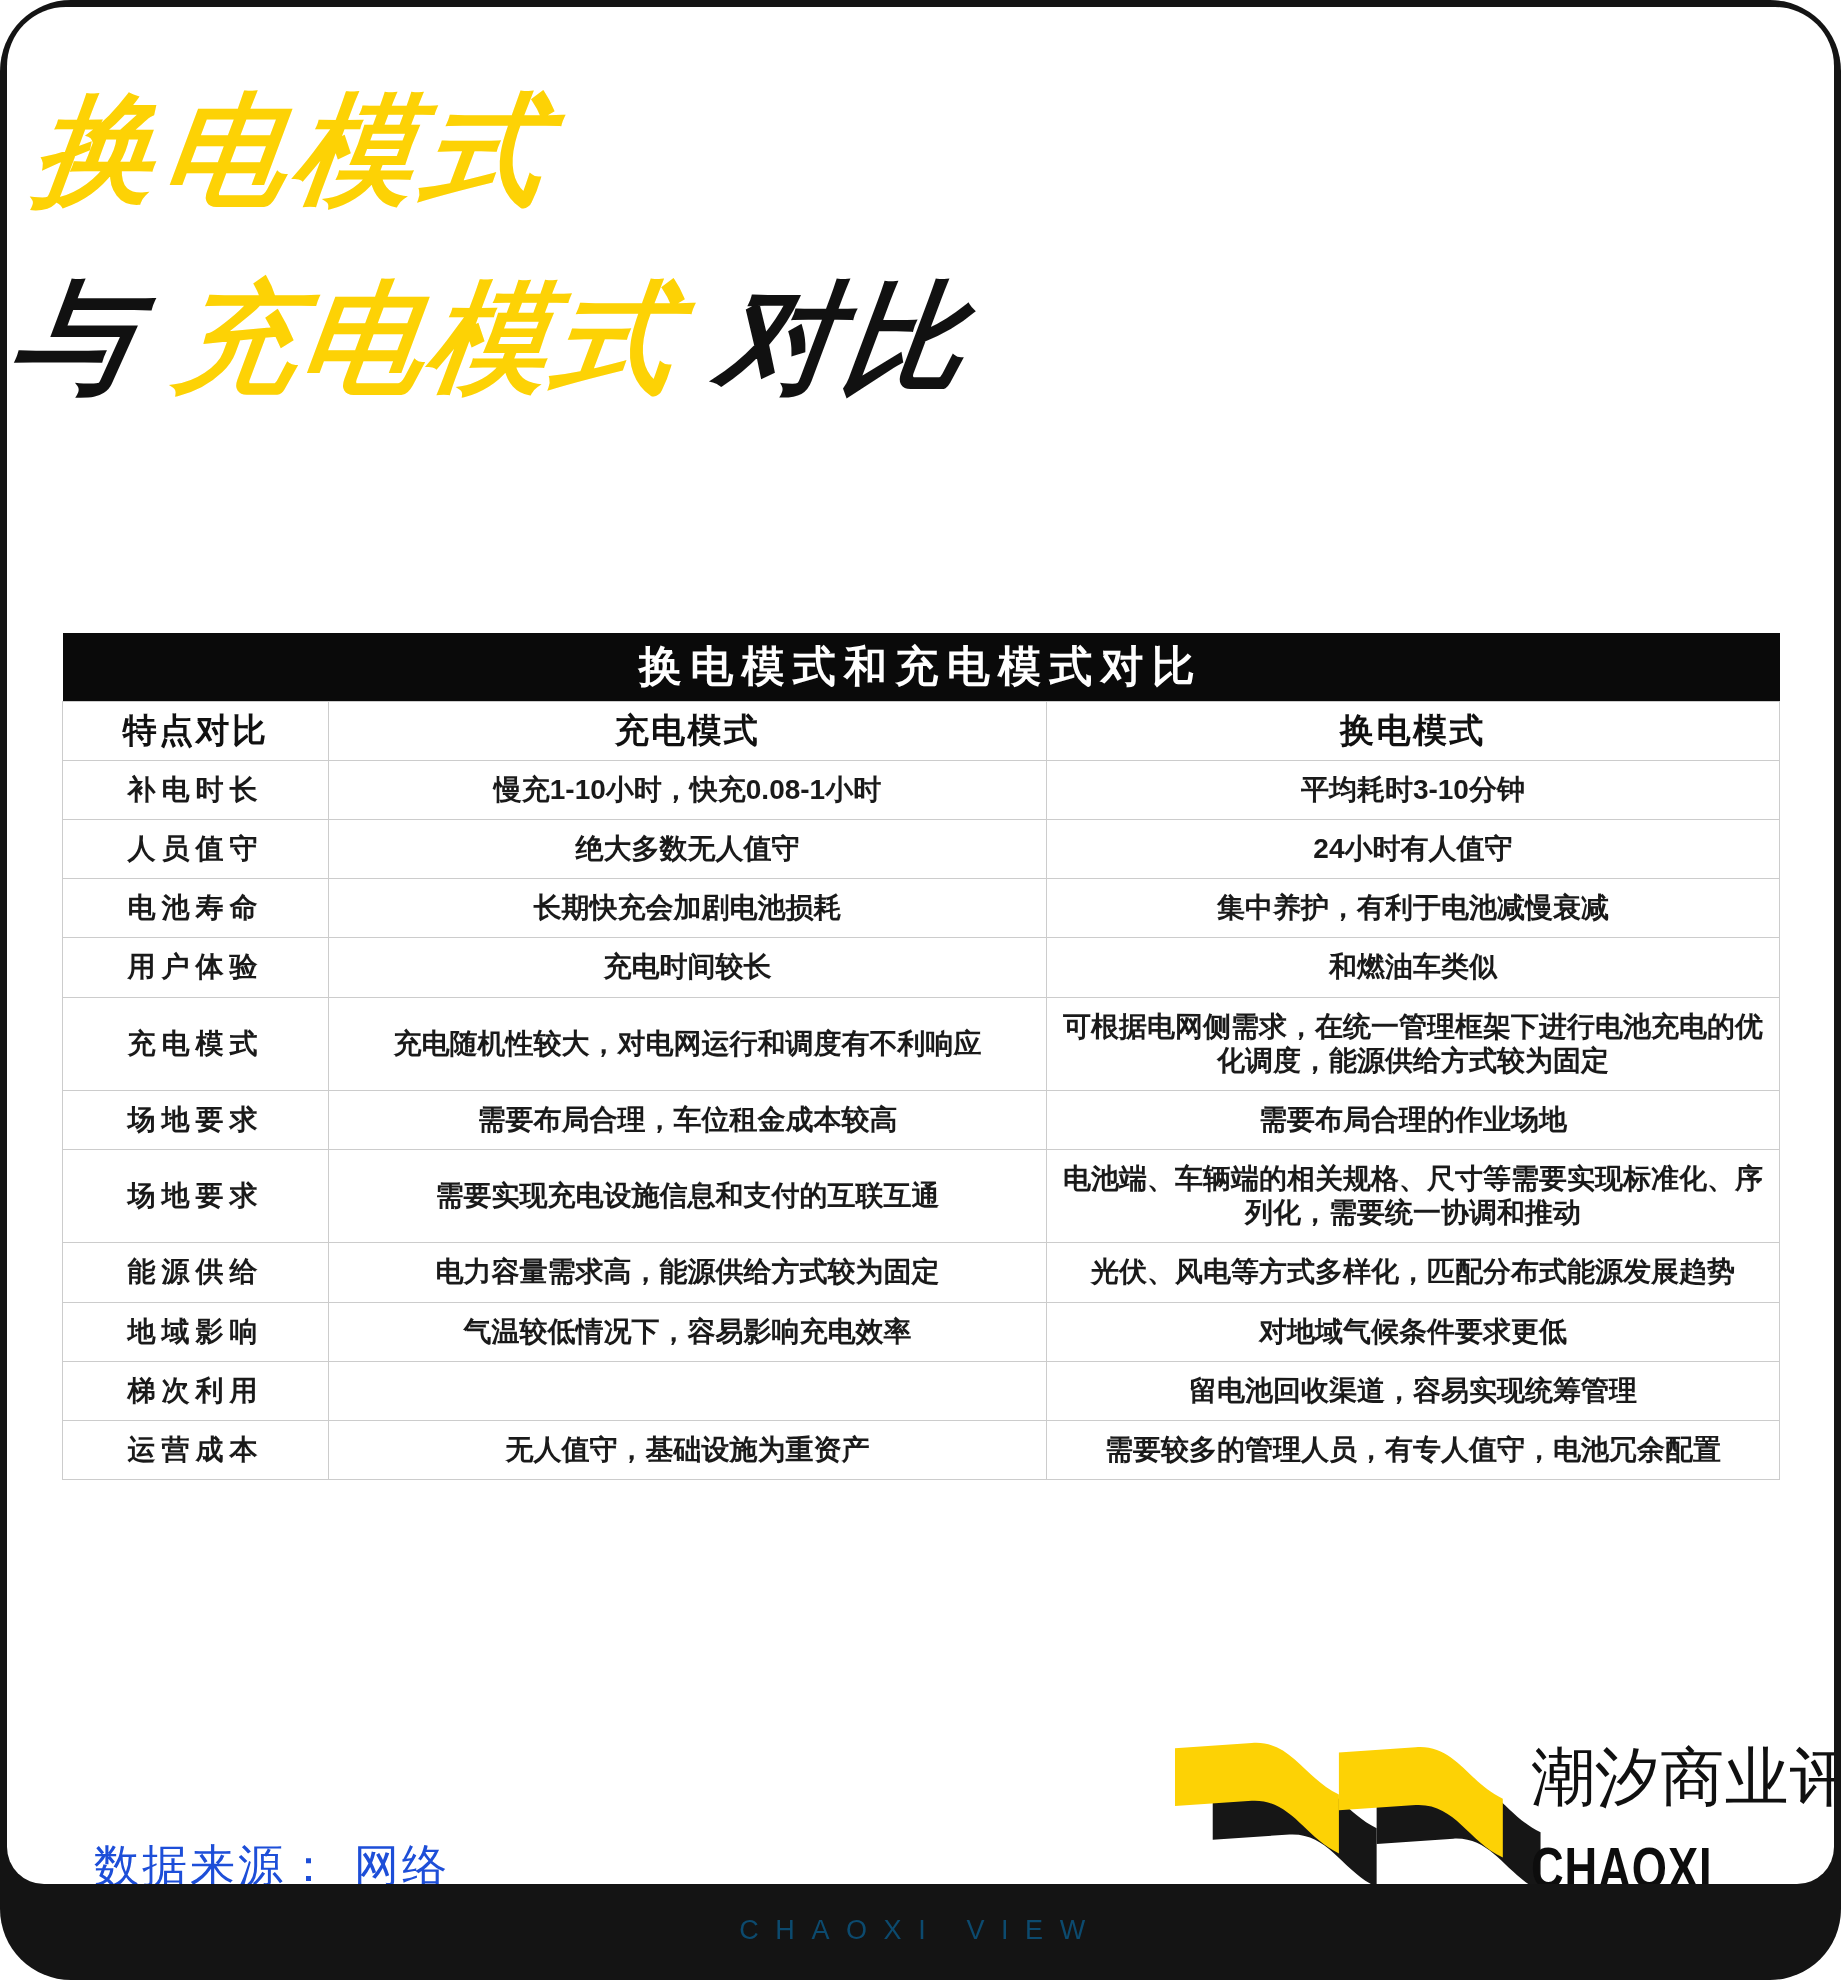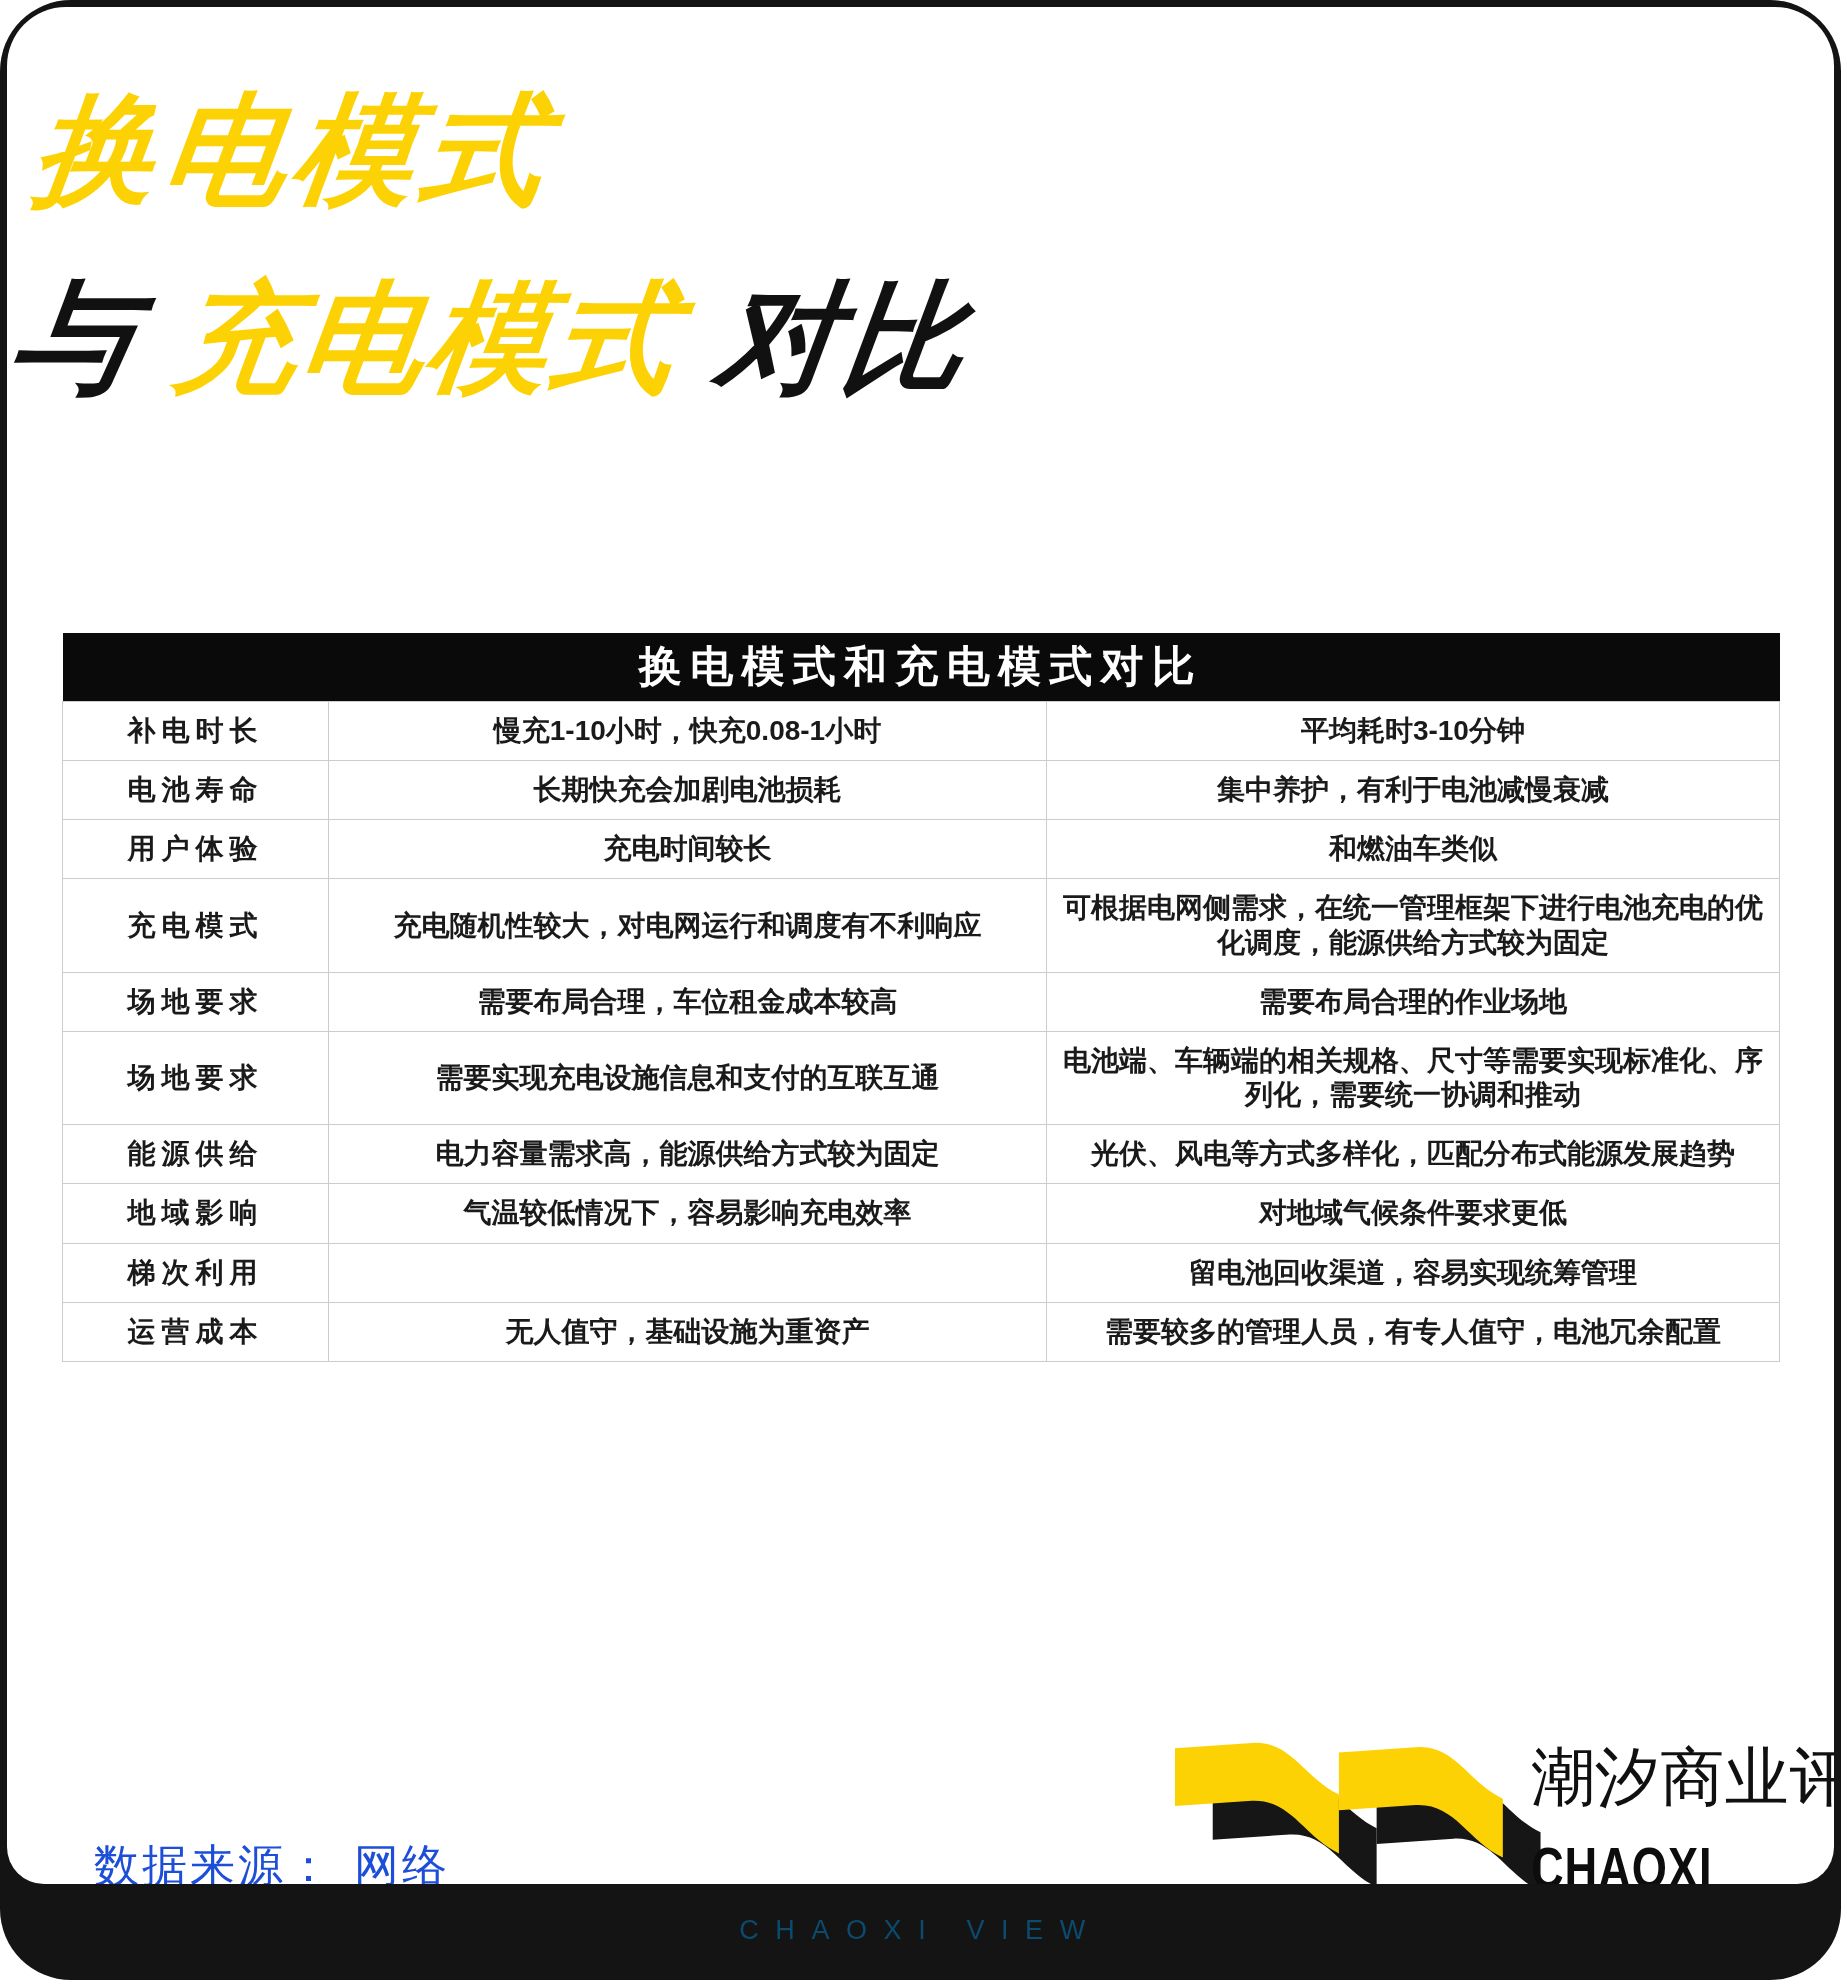--- a/index.html
+++ b/index.html
@@ -60,23 +60,33 @@
         <colgroup>
             <col class="c1">
             <col class="c2">
             <col class="c3">
           </colgroup>
         <tbody>
             <tr>
           <td class="caption-cell" colspan="3">换电模式和充电模式对比</td>
         </tr>
         <tr>
+          <th>特点对比</th>
+          <th>充电模式</th>
+          <th>换电模式</th>
+        </tr>
+        <tr>
           <td class="cell rowlabel">补电时长</td>
           <td class="cell">慢充1-10小时，快充0.08-1小时</td>
           <td class="cell">平均耗时3-10分钟</td>
+        </tr>
+        <tr>
+          <td class="cell rowlabel">人员值守</td>
+          <td class="cell">绝大多数无人值守</td>
+          <td class="cell">24小时有人值守</td>
         </tr>
         <tr>
           <td class="cell rowlabel">电池寿命</td>
           <td class="cell">长期快充会加剧电池损耗</td>
           <td class="cell">集中养护，有利于电池减慢衰减</td>
         </tr>
         <tr>
           <td class="cell rowlabel">用户体验</td>
           <td class="cell">充电时间较长</td>
           <td class="cell">和燃油车类似</td>

